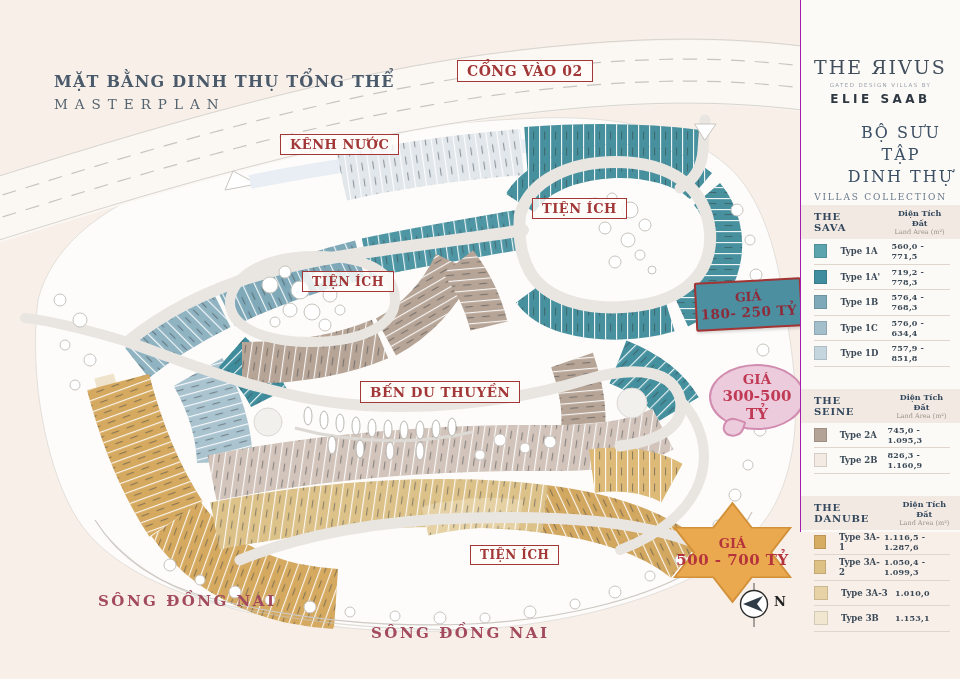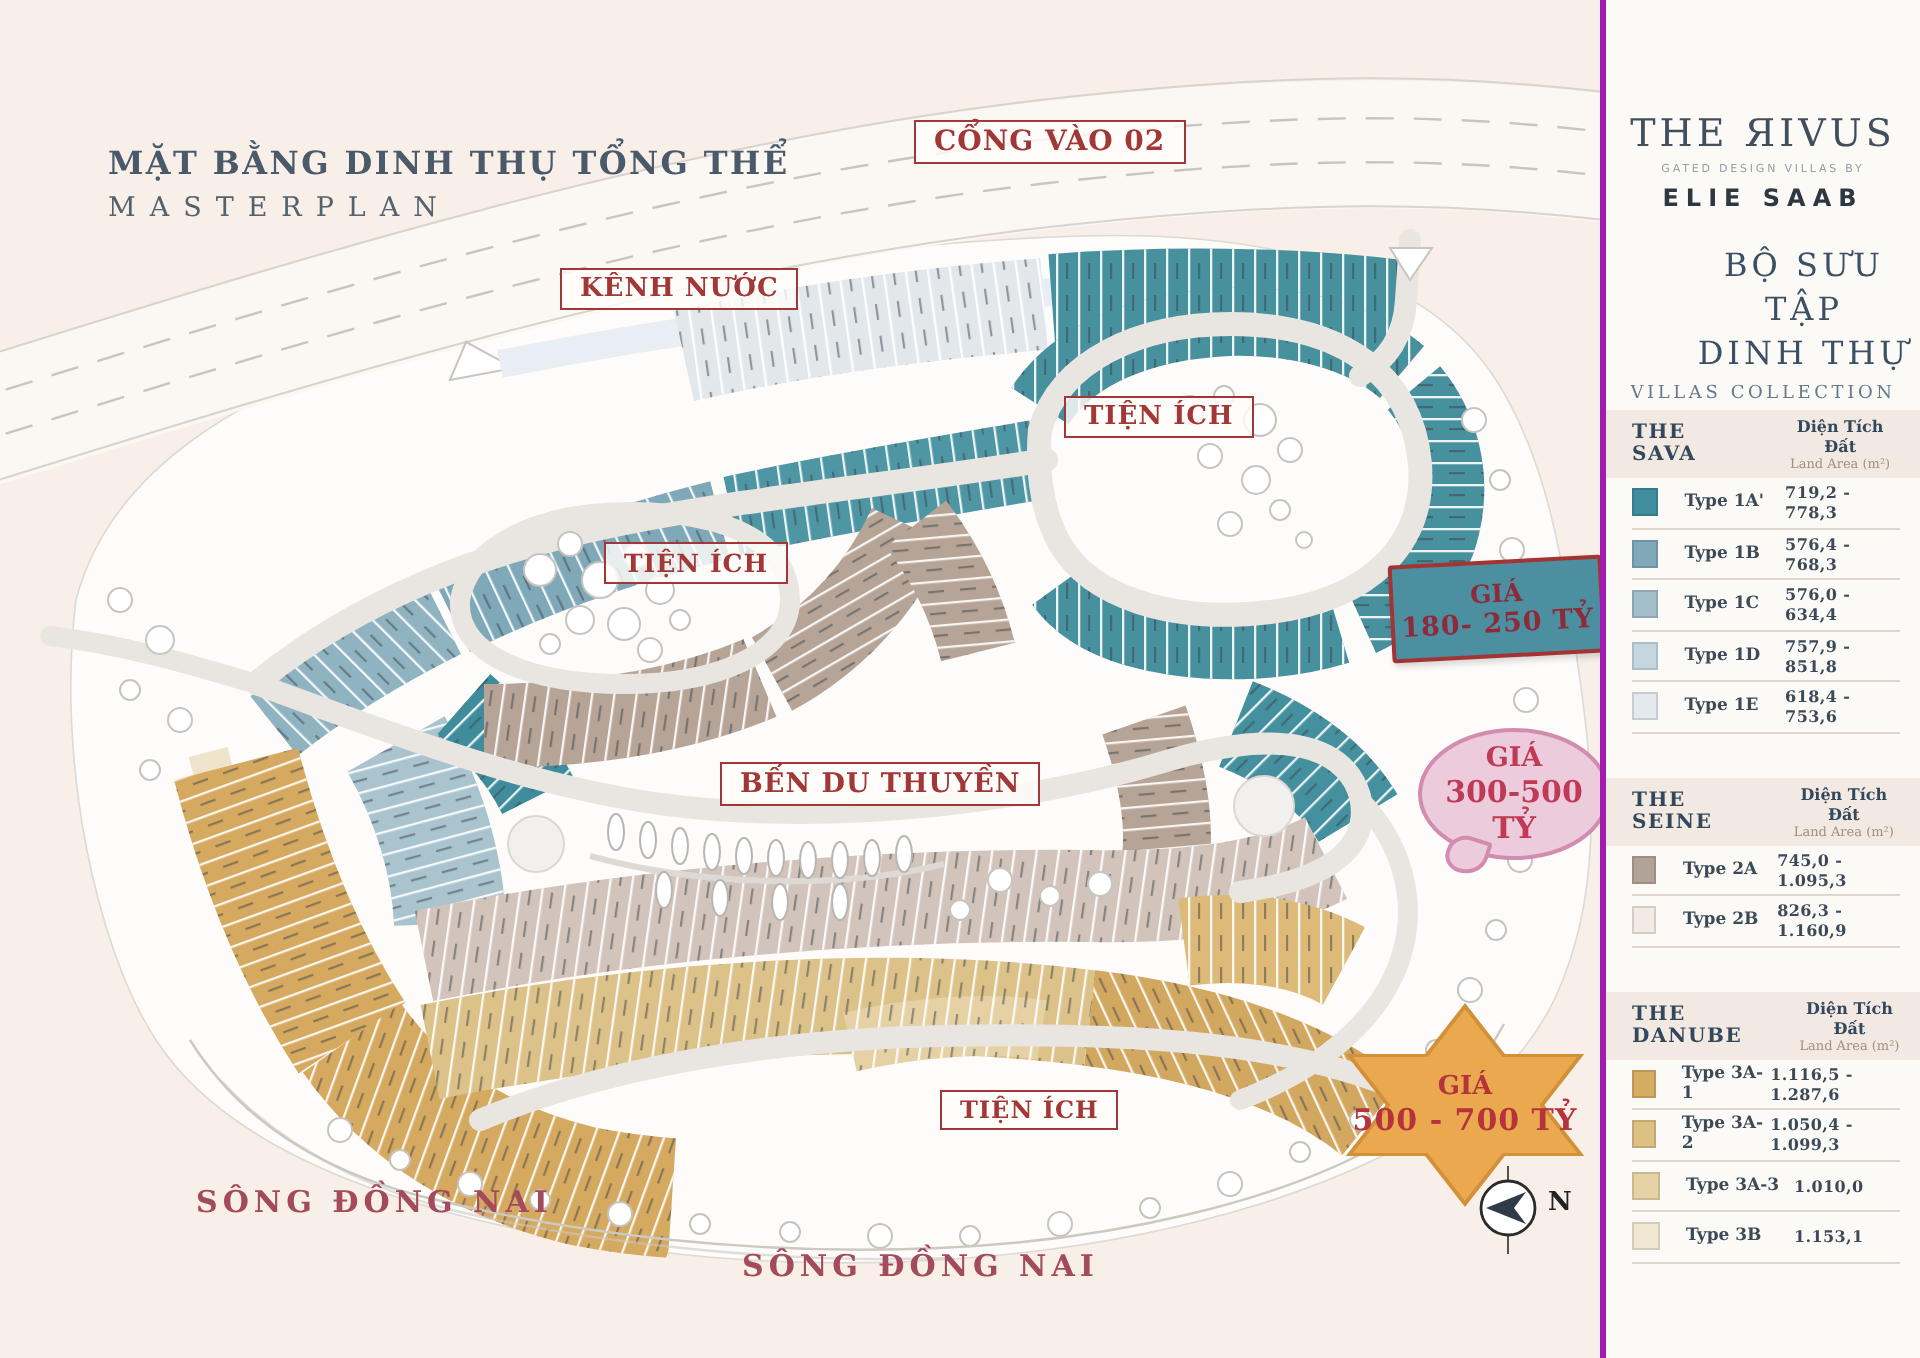--- a/index.html
+++ b/index.html
@@ -40,21 +40,21 @@
   .po3 svg{position:absolute;left:0;top:0;width:139px;height:103px;}
   .po3 .txt{position:absolute;left:0;top:0;width:139px;height:103px;display:flex;flex-direction:column;
        justify-content:center;text-align:center;color:#b5343c;font-weight:bold;}
   .po3 .l1{font-size:13px;} .po3 .l2{font-size:15px;letter-spacing:.5px;}
 
   
   .compass{position:absolute;left:734px;top:583px;width:60px;height:44px;}
   .compass .n{position:absolute;left:40px;top:11px;font-weight:bold;font-size:13px;color:#222;}
 
   
-  .panel{position:absolute;left:800px;top:0;width:160px;height:679px;background:#fcfaf7;border-left:3px solid #a21caf;box-sizing:border-box;}
+  .panel{position:absolute;left:800px;top:0;width:160px;height:532px;background:#fcfaf7;border-left:1px solid #a21caf;box-sizing:border-box;}
   .brand{position:absolute;top:56px;left:0;width:100%;text-align:center;}
   .brand-name{font-size:19px;letter-spacing:2px;color:#414e5c;}
   .brand-tag{font-size:5.5px;letter-spacing:1.4px;color:#97a0aa;margin-top:4px;font-family:"DejaVu Sans",sans-serif;}
   .brand-designer{font-size:12px;letter-spacing:3.5px;font-weight:bold;color:#2f3842;margin-top:4px;font-family:"DejaVu Sans",sans-serif;}
   .collection{position:absolute;top:122px;left:0;width:100%;text-align:center;color:#3b5064;}
   .col-l1,.col-l2{font-size:16px;letter-spacing:2px;line-height:22px;margin-left:41px;}
   .col-sub{font-size:9px;letter-spacing:1.8px;color:#68798b;margin-top:4px;}
   .legend{position:absolute;top:205px;left:0;width:100%;}
   .lg-sec{margin-bottom:22px;}
   .lg-head{display:flex;align-items:center;justify-content:space-between;background:#f3e9e3;
@@ -347,43 +347,43 @@
     <div class="legend">
         <div class="lg-sec">
           <div class="lg-head">
             <span class="lg-name">THE SAVA</span>
             <div class="lg-area">
               <div class="vi">Diện Tích Đất</div>
               <div class="en">Land Area (m²)</div>
             </div>
           </div>
           <div class="lg-row">
+            <span class="sw" style="background: rgb(91, 163, 173);"></span>
+            <span class="lg-type">Type 1A</span>
+            <span class="lg-val">560,0 - 771,5</span>
+          </div>
+          <div class="lg-row">
             <span class="sw" style="background: rgb(63, 141, 158);"></span>
             <span class="lg-type">Type 1A'</span>
             <span class="lg-val">719,2 - 778,3</span>
           </div>
           <div class="lg-row">
             <span class="sw" style="background: rgb(127, 169, 184);"></span>
             <span class="lg-type">Type 1B</span>
             <span class="lg-val">576,4 - 768,3</span>
           </div>
           <div class="lg-row">
             <span class="sw" style="background: rgb(163, 191, 203);"></span>
             <span class="lg-type">Type 1C</span>
             <span class="lg-val">576,0 - 634,4</span>
           </div>
           <div class="lg-row">
             <span class="sw" style="background: rgb(198, 214, 222);"></span>
             <span class="lg-type">Type 1D</span>
             <span class="lg-val">757,9 - 851,8</span>
-          </div>
-          <div class="lg-row">
-            <span class="sw" style="background: rgb(228, 233, 237);"></span>
-            <span class="lg-type">Type 1E</span>
-            <span class="lg-val">618,4 - 753,6</span>
           </div>
         </div>
         <div class="lg-sec">
           <div class="lg-head">
             <span class="lg-name">THE SEINE</span>
             <div class="lg-area">
               <div class="vi">Diện Tích Đất</div>
               <div class="en">Land Area (m²)</div>
             </div>
           </div>

